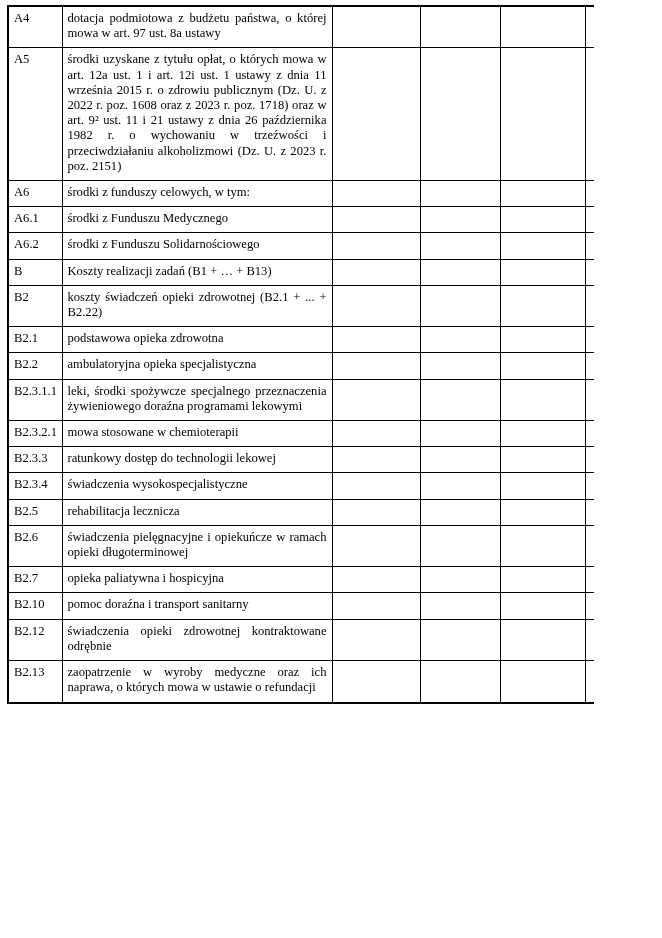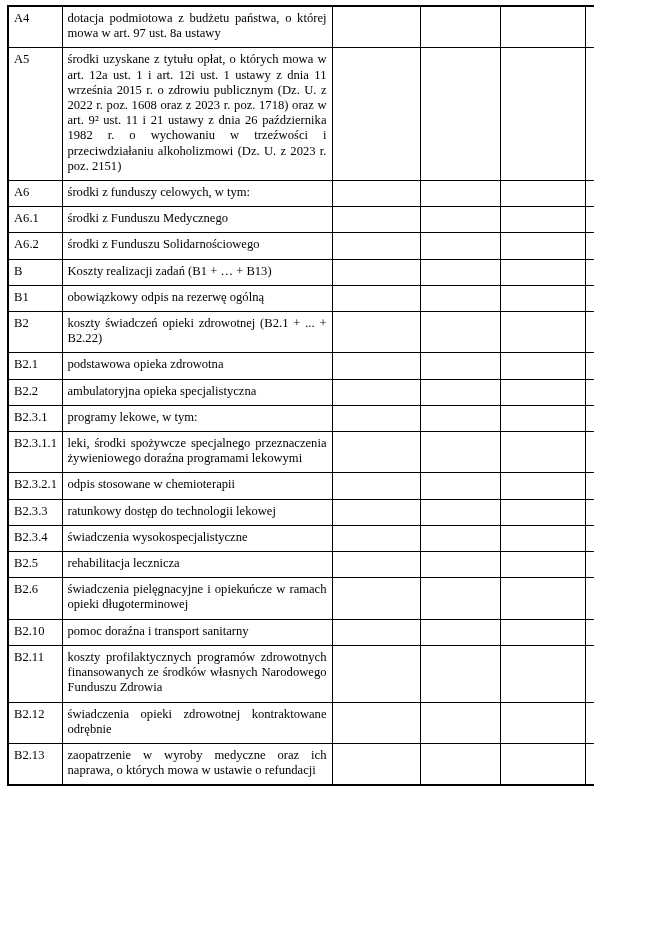--- a/index.html
+++ b/index.html
@@ -105,28 +105,20 @@
   </tr>
         <tr>
     <td class="code-cell">B</td>
     <td class="desc-cell">Koszty realizacji zadań (B1 + … + B13)</td>
     <td class="value-cell"></td>
     <td class="value-cell"></td>
     <td class="value-cell"></td>
     <td class="value-cell"></td>
   </tr>
         <tr>
-    <td class="code-cell">B1</td>
-    <td class="desc-cell">obowiązkowy odpis na rezerwę ogólną</td>
-    <td class="value-cell"></td>
-    <td class="value-cell"></td>
-    <td class="value-cell"></td>
-    <td class="value-cell"></td>
-  </tr>
-        <tr>
     <td class="code-cell">B2</td>
     <td class="desc-cell">koszty świadczeń opieki zdrowotnej (B2.1 + ... + B2.22)</td>
     <td class="value-cell"></td>
     <td class="value-cell"></td>
     <td class="value-cell"></td>
     <td class="value-cell"></td>
   </tr>
         <tr>
     <td class="code-cell">B2.1</td>
     <td class="desc-cell">podstawowa opieka zdrowotna</td>
@@ -137,38 +129,30 @@
   </tr>
         <tr>
     <td class="code-cell">B2.2</td>
     <td class="desc-cell">ambulatoryjna opieka specjalistyczna</td>
     <td class="value-cell"></td>
     <td class="value-cell"></td>
     <td class="value-cell"></td>
     <td class="value-cell"></td>
   </tr>
         <tr>
-    <td class="code-cell">B2.3.1</td>
-    <td class="desc-cell">programy lekowe, w tym:</td>
-    <td class="value-cell"></td>
-    <td class="value-cell"></td>
-    <td class="value-cell"></td>
-    <td class="value-cell"></td>
-  </tr>
-        <tr>
     <td class="code-cell">B2.3.1.1</td>
     <td class="desc-cell">leki, środki spożywcze specjalnego przeznaczenia żywieniowego doraźna programami lekowymi</td>
     <td class="value-cell"></td>
     <td class="value-cell"></td>
     <td class="value-cell"></td>
     <td class="value-cell"></td>
   </tr>
         <tr>
     <td class="code-cell">B2.3.2.1</td>
-    <td class="desc-cell">odpis stosowane w chemioterapii</td>
+    <td class="desc-cell">mowa stosowane w chemioterapii</td>
     <td class="value-cell"></td>
     <td class="value-cell"></td>
     <td class="value-cell"></td>
     <td class="value-cell"></td>
   </tr>
         <tr>
     <td class="code-cell">B2.3.3</td>
     <td class="desc-cell">ratunkowy dostęp do technologii lekowej</td>
     <td class="value-cell"></td>
     <td class="value-cell"></td>
@@ -193,30 +177,30 @@
   </tr>
         <tr>
     <td class="code-cell">B2.6</td>
     <td class="desc-cell">świadczenia pielęgnacyjne i opiekuńcze w ramach opieki długoterminowej</td>
     <td class="value-cell"></td>
     <td class="value-cell"></td>
     <td class="value-cell"></td>
     <td class="value-cell"></td>
   </tr>
         <tr>
+    <td class="code-cell">B2.7</td>
+    <td class="desc-cell">opieka paliatywna i hospicyjna</td>
+    <td class="value-cell"></td>
+    <td class="value-cell"></td>
+    <td class="value-cell"></td>
+    <td class="value-cell"></td>
+  </tr>
+        <tr>
     <td class="code-cell">B2.10</td>
     <td class="desc-cell">pomoc doraźna i transport sanitarny</td>
-    <td class="value-cell"></td>
-    <td class="value-cell"></td>
-    <td class="value-cell"></td>
-    <td class="value-cell"></td>
-  </tr>
-        <tr>
-    <td class="code-cell">B2.11</td>
-    <td class="desc-cell">koszty profilaktycznych programów zdrowotnych finansowanych ze środków własnych Narodowego Funduszu Zdrowia</td>
     <td class="value-cell"></td>
     <td class="value-cell"></td>
     <td class="value-cell"></td>
     <td class="value-cell"></td>
   </tr>
         <tr>
     <td class="code-cell">B2.12</td>
     <td class="desc-cell">świadczenia opieki zdrowotnej kontraktowane odrębnie</td>
     <td class="value-cell"></td>
     <td class="value-cell"></td>

